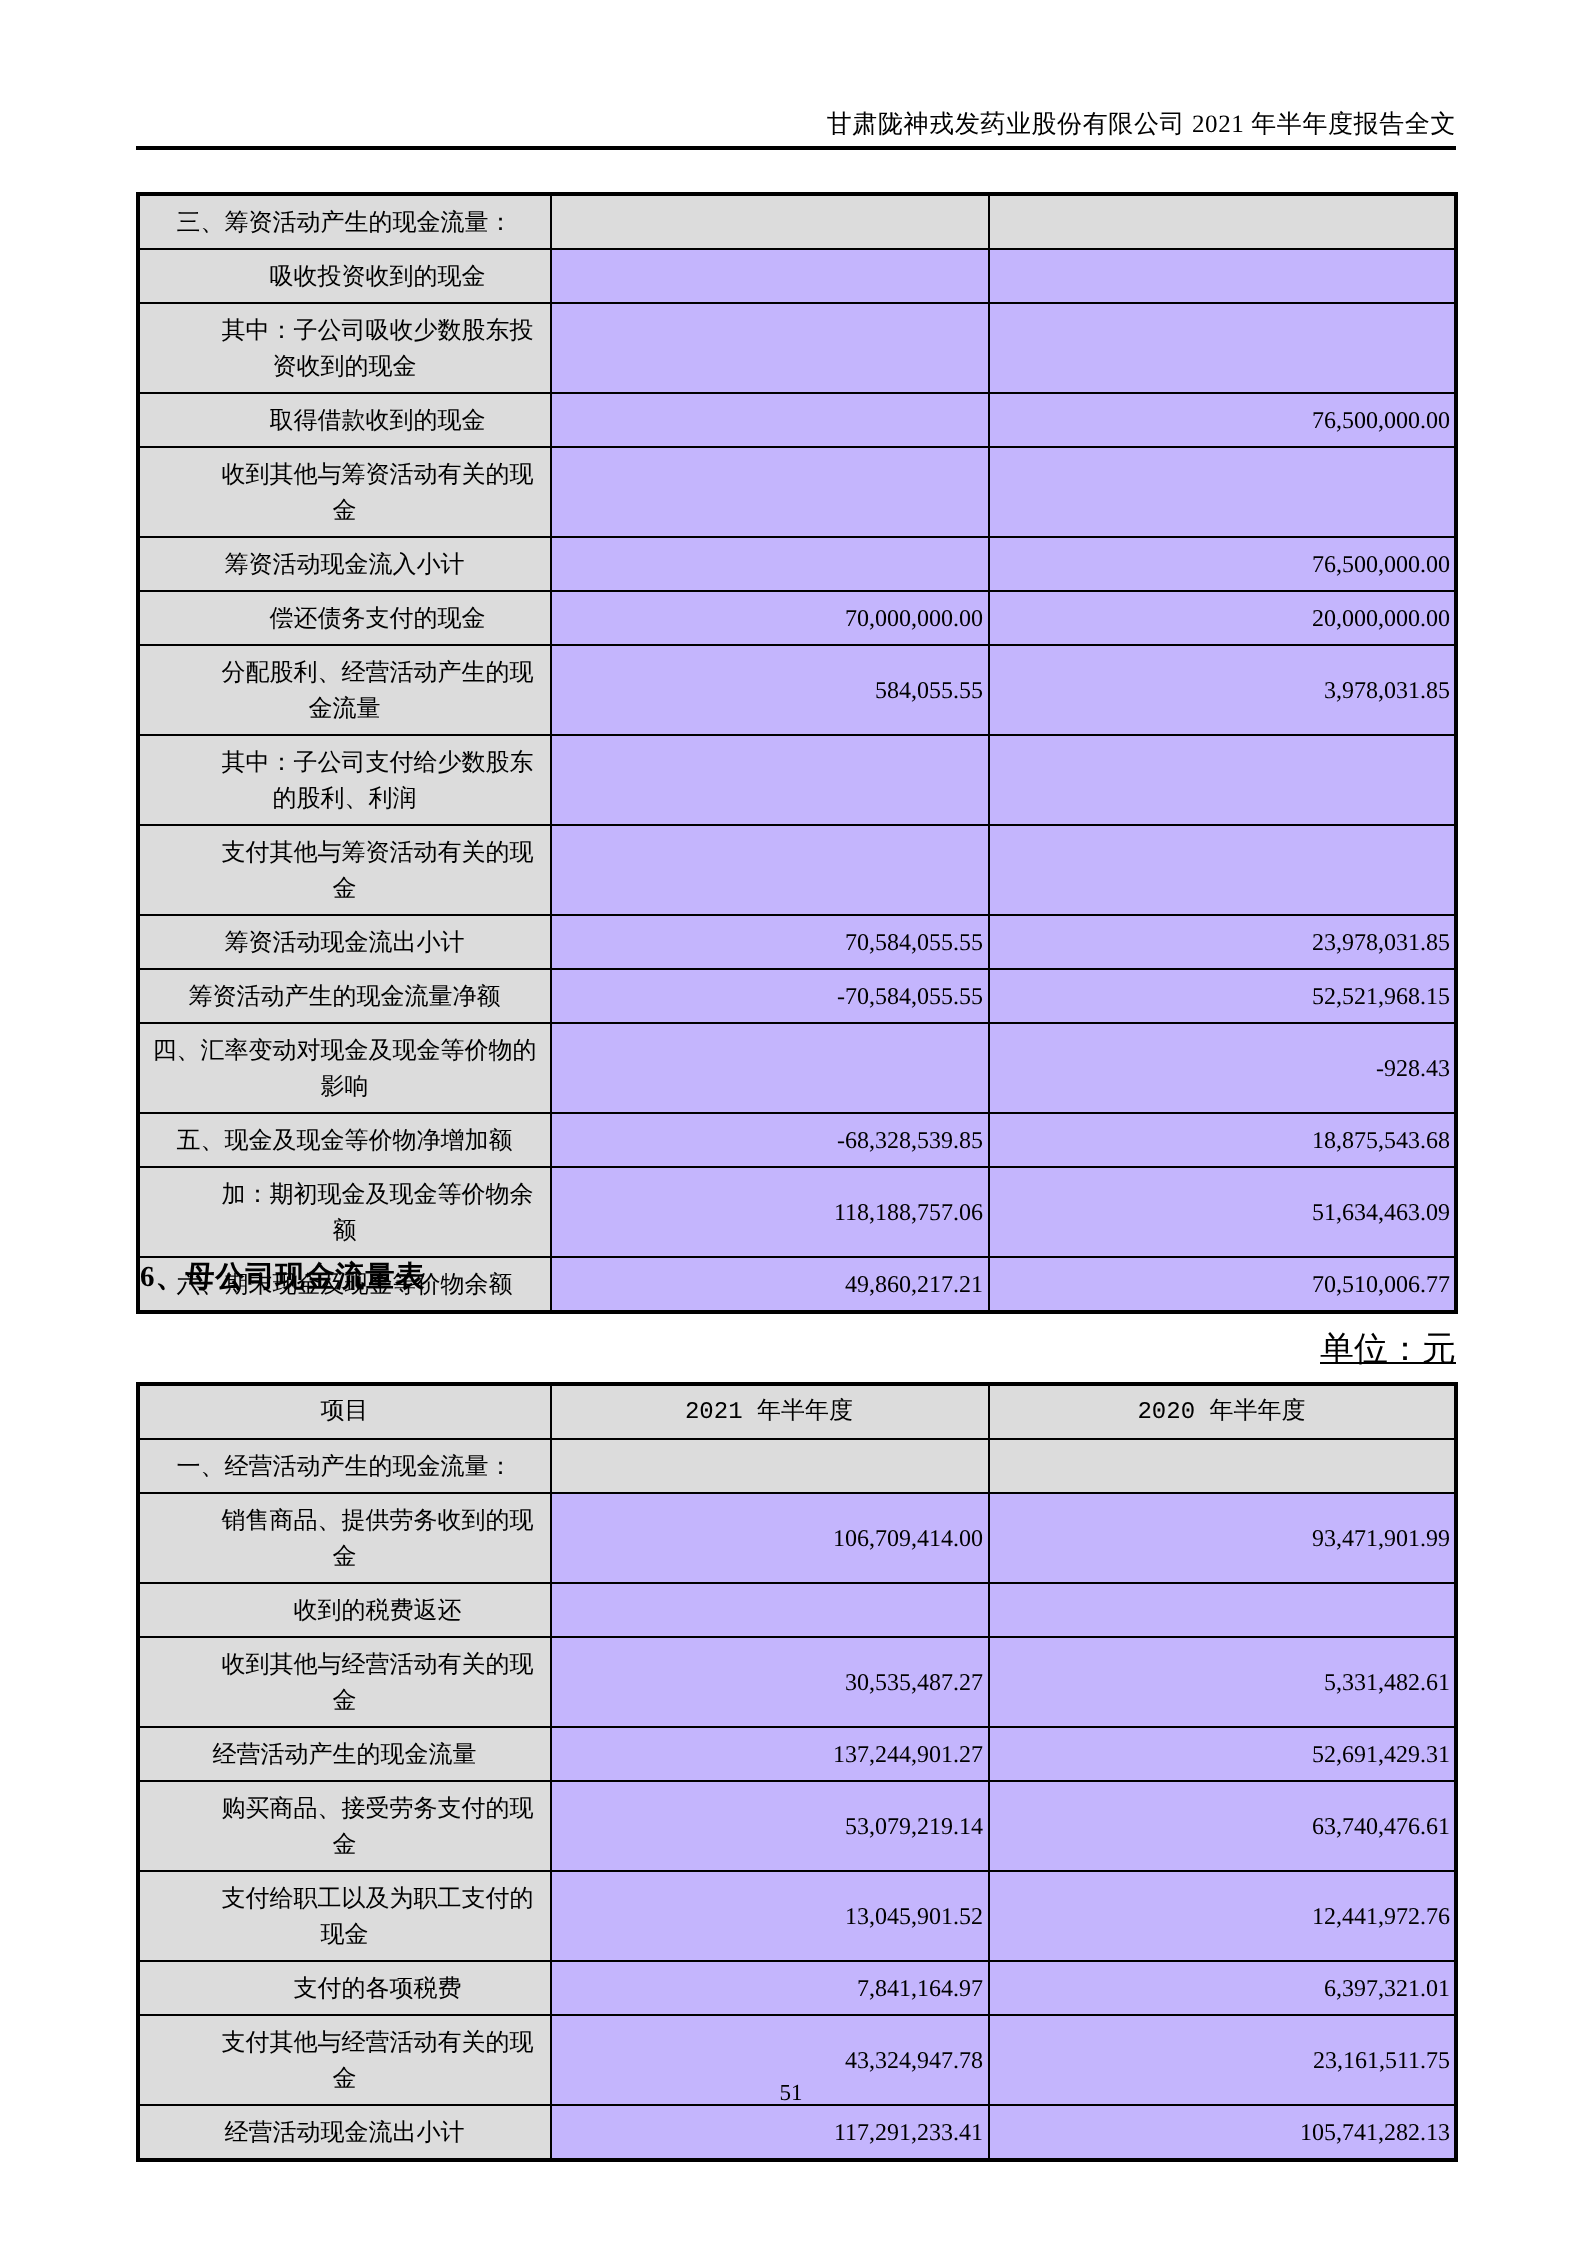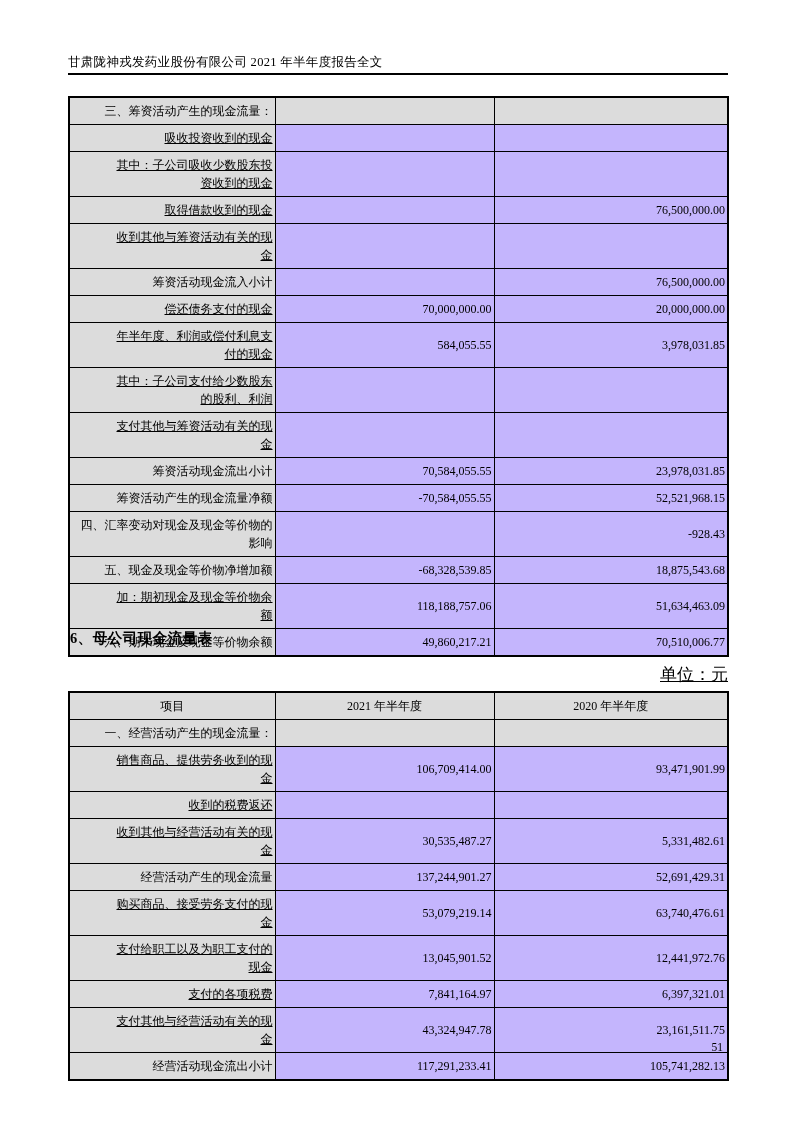--- a/index.html
+++ b/index.html
@@ -13,20 +13,21 @@
     position: relative;
     font-family: "Liberation Serif", "DejaVu Serif", serif;
     color: #000000;
     overflow: hidden;
   }
   .doc-header {
     position: absolute;
     top: 54px;
     left: 68px;
     width: 660px;
+    text-align: right;
     font-size: 12.5px;
     letter-spacing: 0.3px;
     white-space: nowrap;
   }
   .header-rule {
     position: absolute;
     top: 73px;
     left: 68px;
     width: 660px;
     height: 0;
@@ -45,35 +46,36 @@
     border: 1px solid #000000;
     line-height: 18px;
     vertical-align: middle;
     padding: 4px 2px;
     overflow: hidden;
   }
   #table1 { top: 96px; }
   #table2 { top: 691px; }
   td.lbl {
     background: #dcdcdc;
-    text-align: right;
+    text-align: center;
     word-break: break-all;
   }
-  td.ind { text-indent: 33px; text-decoration: underline; }
+  td.ind { text-indent: 33px; }
   td.num {
     background: #c4b5fd;
     text-align: right;
     padding-right: 5px;
     font-variant-numeric: tabular-nums;
   }
   tr.sec td { background: #dcdcdc; }
   th.colhead {
     background: #dcdcdc;
     text-align: center;
     font-weight: normal;
+    font-family: Liberation Mono, monospace;
   }
   .section-heading {
     position: absolute;
     top: 629px;
     left: 70px;
     font-size: 14.5px;
     font-weight: bold;
     letter-spacing: 0.5px;
     text-align: right;
   }
@@ -84,21 +86,21 @@
     width: 660px;
     text-align: right;
     font-size: 17px;
     text-decoration: underline;
   }
   .page-number {
     position: absolute;
     top: 1041px;
     left: 68px;
     width: 655px;
-    text-align: right;
+    text-align: center;
     font-size: 11.5px;
   }
 </style>
 </head>
 <body>
 
 <div class="doc-header">甘肃陇神戎发药业股份有限公司 2021 年半年度报告全文</div>
 <div class="header-rule"></div>
 
 <table class="fin" id="table1">
@@ -137,21 +139,21 @@
       <td class="lbl">筹资活动现金流入小计</td>
       <td class="num"></td>
       <td class="num">76,500,000.00</td>
     </tr>
     <tr>
       <td class="lbl ind">偿还债务支付的现金</td>
       <td class="num">70,000,000.00</td>
       <td class="num">20,000,000.00</td>
     </tr>
     <tr>
-      <td class="lbl ind">年半年度、利润或偿付利息支付的现金</td>
+      <td class="lbl ind">分配股利、经营活动产生的现金流量</td>
       <td class="num">584,055.55</td>
       <td class="num">3,978,031.85</td>
     </tr>
     <tr>
       <td class="lbl ind">其中：子公司支付给少数股东的股利、利润</td>
       <td class="num"></td>
       <td class="num"></td>
     </tr>
     <tr>
       <td class="lbl ind">支付其他与筹资活动有关的现金</td>

